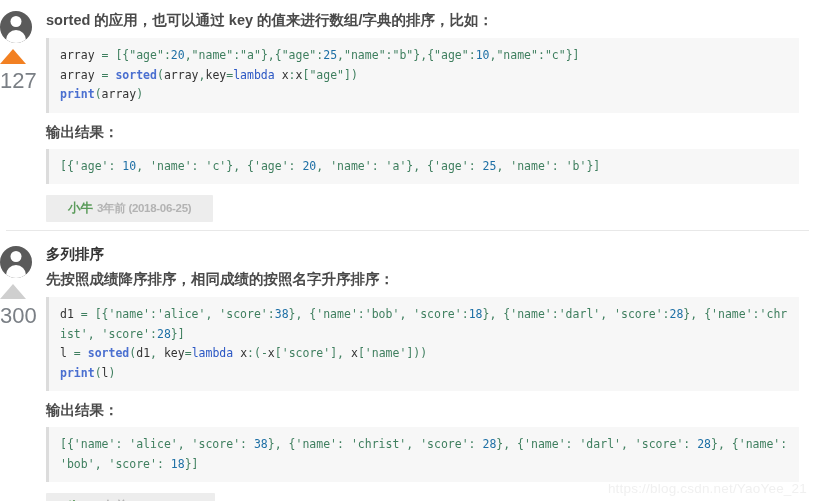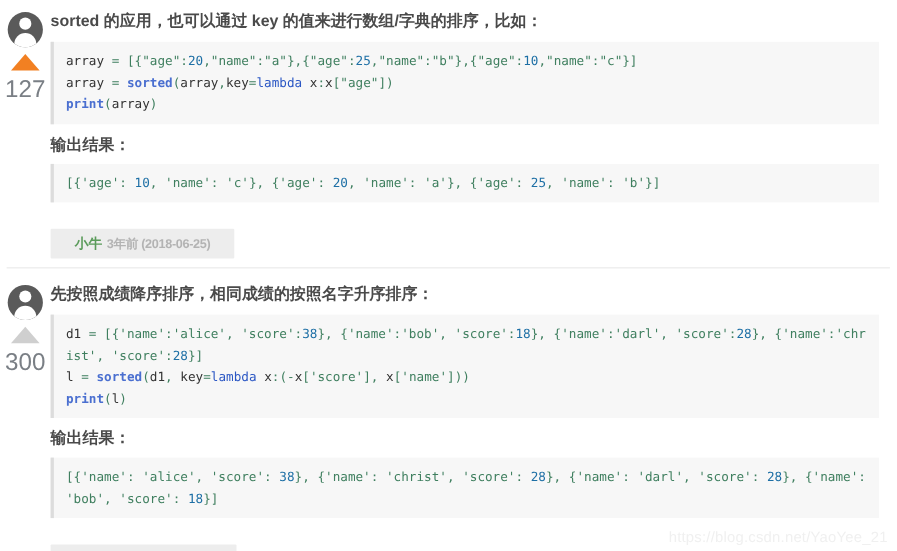--- a/index.html
+++ b/index.html
@@ -38,21 +38,20 @@
     background: #e8e8e8;
     margin: 0 6px;
   }
 
   
   .votecol {
     width: 46px;
     min-width: 46px;
     display: flex;
     flex-direction: column;
-    align-items: center;
     padding-top: 2px;
     box-sizing: border-box;
   }
   .avatar {
     width: 32px;
     height: 32px;
     border-radius: 50%;
     background: #5a5a5a;
     position: relative;
     overflow: hidden;
@@ -143,21 +142,21 @@
   .plain { color: #333333; }
   .str { color: #3f7f5f; }
 
   
   .signature {
     display: inline-block;
     background: #ededed;
     padding: 5px 22px 5px 22px;
     font-size: 12px;
     border-radius: 1px;
-    margin-top: 16px;
+    margin-top: 3px;
   }
   .sig-user {
     color: #5a9b5a;
     font-weight: bold;
     font-size: 12.5px;
   }
   .sig-time {
     color: #b3b3b3;
     font-weight: bold;
     font-size: 11.5px;
@@ -217,20 +216,21 @@
     <div class="votecol">
       <div class="avatar">
         <div class="head"></div>
         <div class="body"></div>
       </div>
       <div class="uparrow gray" style="border-bottom-color: rgb(207, 207, 207);"></div>
       <div class="votecount">300</div>
     </div>
 
     <div class="content">
+      <div class="post-title">多列排序</div>
       <p class="para">先按照成绩降序排序，相同成绩的按照名字升序排序：</p>
 
       <div class="codewrap">
         <pre class="code" style="white-space:pre-wrap;word-break:break-all;"><span class="plain">d1</span> = [{<span class="str">'name'</span>:<span class="str">'alice'</span>, <span class="str">'score'</span>:<span class="num">38</span>}, {<span class="str">'name'</span>:<span class="str">'bob'</span>, <span class="str">'score'</span>:<span class="num">18</span>}, {<span class="str">'name'</span>:<span class="str">'darl'</span>, <span class="str">'score'</span>:<span class="num">28</span>}, {<span class="str">'name'</span>:<span class="str">'christ'</span>, <span class="str">'score'</span>:<span class="num">28</span>}]
 <span class="plain">l</span> = <span class="fn">sorted</span>(<span class="plain">d1</span>, <span class="plain">key</span>=<span class="kw">lambda</span> <span class="plain">x</span>:(-<span class="plain">x</span>[<span class="str">'score'</span>], <span class="plain">x</span>[<span class="str">'name'</span>]))
 <span class="fn">print</span>(<span class="plain">l</span>)</pre>
       </div>
 
       <p class="para tight">输出结果：</p>
 

